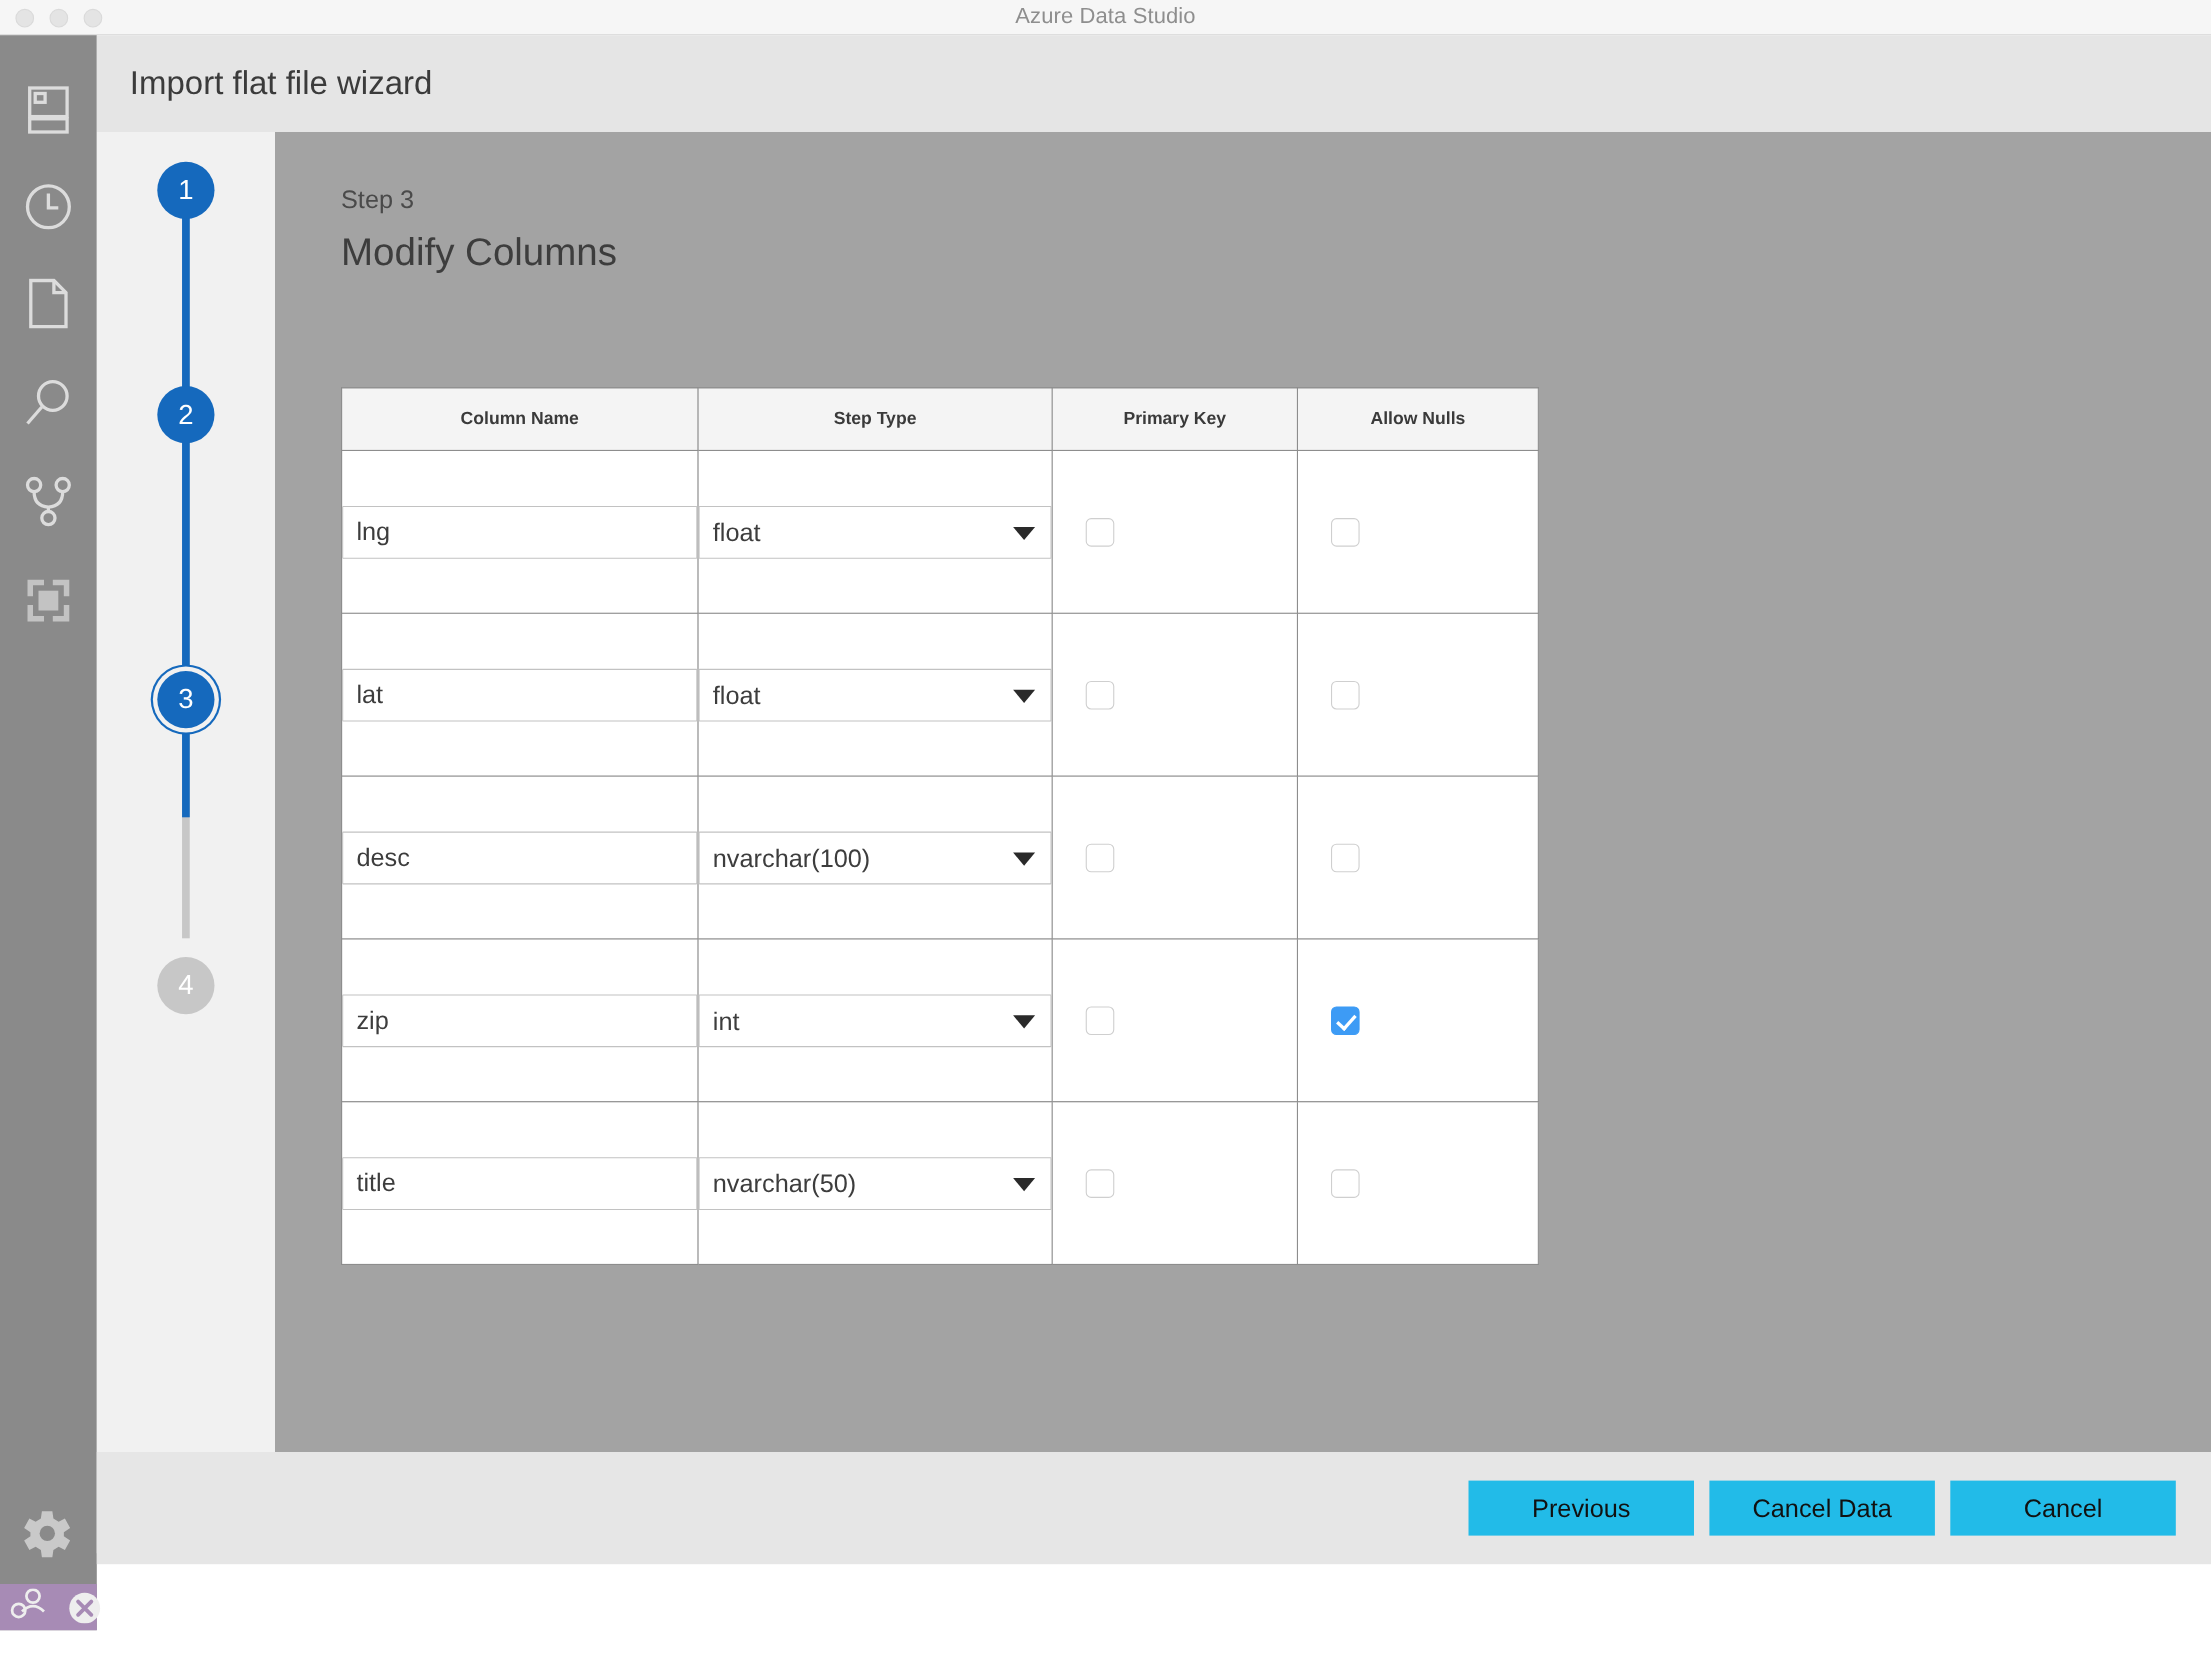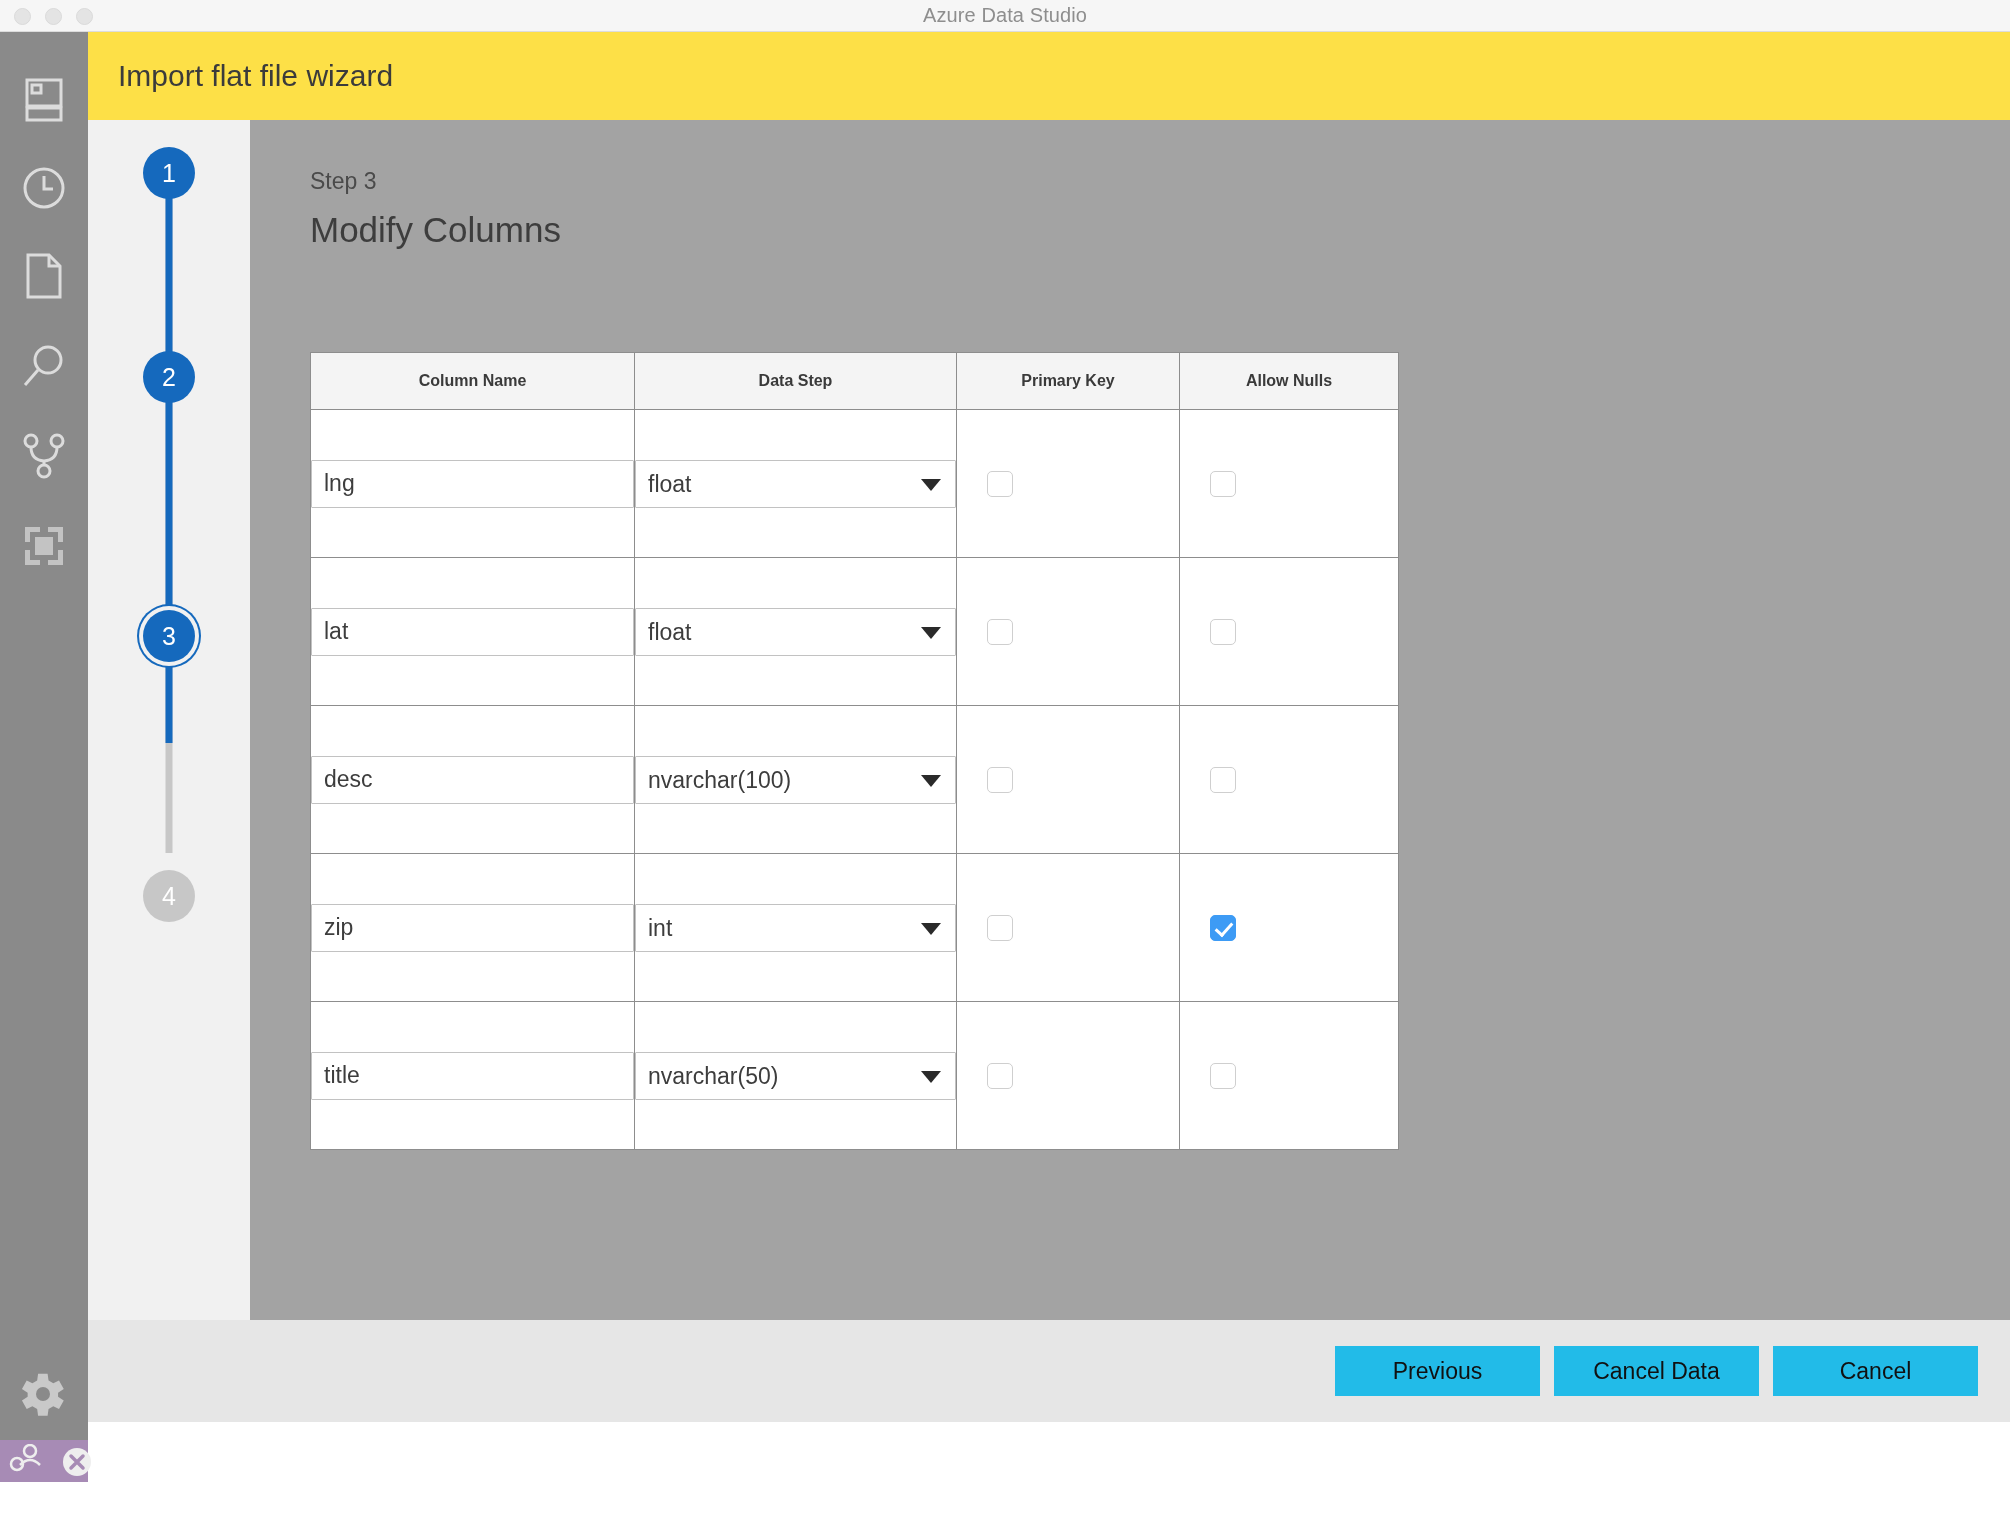--- a/index.html
+++ b/index.html
@@ -78,21 +78,21 @@
     align-items: center;
   }
   .status-icon { margin-left: 8px; }
   .status-icon + .status-icon { margin-left: 18px; }
 
   
   #wizard-header {
     position: absolute;
     top: 32px; left: 88px;
     width: 1922px; height: 88px;
-    background: #fde047;
+    background: #e5e5e5;
   }
   #wizard-title {
     position: absolute;
     left: 30px; top: 0;
     height: 88px; line-height: 88px;
     font-size: 30px;
     color: #3b3b3b;
   }
 
   #step-rail {
@@ -404,21 +404,21 @@
   </div>
 
   <div id="content">
     <div id="step-label">Step 3</div>
     <div id="step-heading">Modify Columns</div>
 
     <table id="columns-table">
       <thead>
         <tr>
           <th class="col-name">Column Name</th>
-          <th class="col-type">Data Step</th>
+          <th class="col-type">Step Type</th>
           <th class="col-pk">Primary Key</th>
           <th class="col-nulls">Allow Nulls</th>
         </tr>
       </thead>
       <tbody>
 
         <tr>
           <td class="cell-pad">
             <input class="name-input" type="text" value="lng" style="">
           </td>

